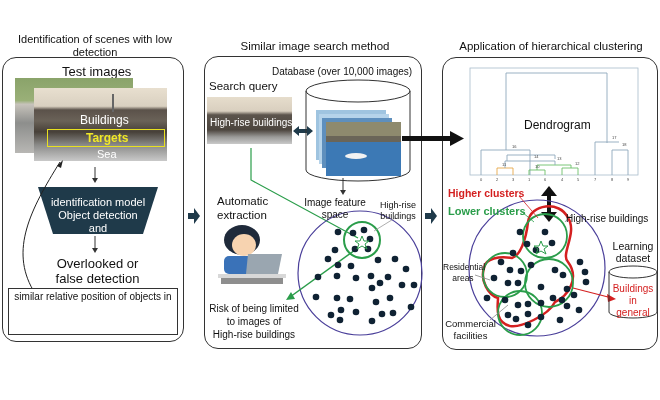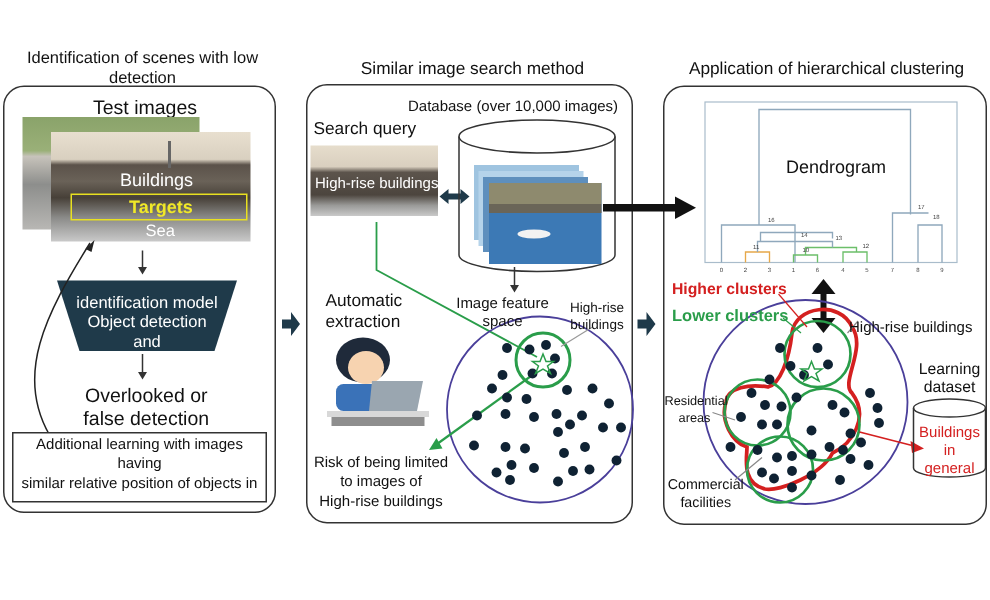--- a/index.html
+++ b/index.html
@@ -43,21 +43,20 @@
 </svg>
 <div class="t" style="left:48px;top:196px;width:100px;text-align:center;font-size:11px;line-height:13px;color:#fff;white-space:normal;">
   <div>identification model</div>
   <div>Object detection and</div>
 </div>
 <div class="t" style="left:50px;top:256px;width:95px;text-align:center;font-size:13px;line-height:15px;">
   <div>Overlooked or</div>
   <div>false detection</div>
 </div>
 <div class="abs" style="left:8px;top:288px;width:168px;height:44px;border:1px solid #333;background:#fff;font-size:10px;line-height:13px;text-align:center;padding-top:1px;">
-  <div>Additional learning with images having</div>
   <div>similar relative position of objects in</div>
 </div>
 
 <div class="title" style="left:205px;top:40px;width:220px;font-size:11.5px;">Similar image search method</div>
 <div class="panel" style="left:204px;top:56px;width:216px;height:291px;"></div>
 <div class="t" style="left:272px;top:66px;font-size:10px;">Database (over 10,000 images)</div>
 <div class="t" style="left:209px;top:80px;font-size:11.5px;">Search query</div>
 <div class="abs" style="left:207px;top:97px;width:85px;height:47px;background:linear-gradient(#e6ddcc 0%,#d9cfbf 30%,#5c544c 38%,#4c453e 70%,#9a9a98 85%,#c9c9c9 100%);"></div>
 <div class="t" style="left:210px;top:117px;font-size:10px;color:#fff;">High-rise buildings</div>
 
@@ -248,21 +247,21 @@
   <line x1="565" y1="222" x2="572" y2="214" stroke="#888" stroke-width="0.8"></line>
   <line x1="475" y1="275" x2="490" y2="280" stroke="#888" stroke-width="0.8"></line>
   <line x1="490" y1="320" x2="508" y2="305" stroke="#888" stroke-width="0.8"></line>
 
   <line x1="573" y1="288" x2="612" y2="298" stroke="#d42020" stroke-width="1.2"></line>
   <polygon points="616,299 607,294 608,302" fill="#d42020"></polygon>
 
   <ellipse cx="633" cy="272" rx="24" ry="6" fill="#fff" stroke="#333" stroke-width="1"></ellipse>
   <path d="M609,272 L609,312 A24,6 0 0 0 657,312 L657,272" fill="none" stroke="#333" stroke-width="1"></path>
 </svg>
-<div class="t" style="left:524px;top:104px;font-size:12px;text-align:right;">Dendrogram</div>
+<div class="t" style="left:524px;top:118px;font-size:12px;text-align:right;">Dendrogram</div>
 <div class="t" style="left:448px;top:187px;font-size:10.5px;color:#d42020;font-weight:bold;">Higher clusters</div>
 <div class="t" style="left:448px;top:205px;font-size:11px;color:#2a9d4a;font-weight:bold;">Lower clusters</div>
 <div class="t" style="left:566px;top:213px;font-size:10px;">High-rise buildings</div>
 <div class="t" style="left:443px;top:262px;width:40px;text-align:center;font-size:8.5px;line-height:11px;">
   <div>Residential</div>
   <div>areas</div>
 </div>
 <div class="t" style="left:443px;top:318px;width:55px;text-align:center;font-size:9.5px;line-height:12px;">
   <div>Commercial</div>
   <div>facilities</div>

